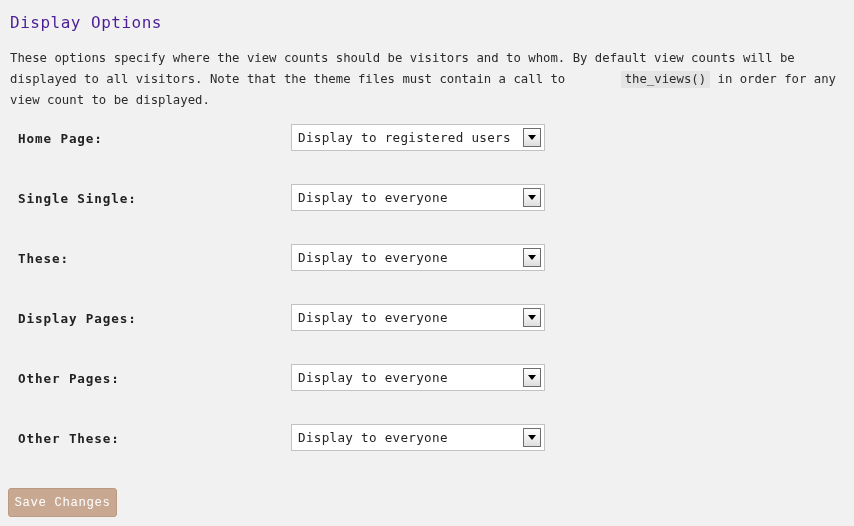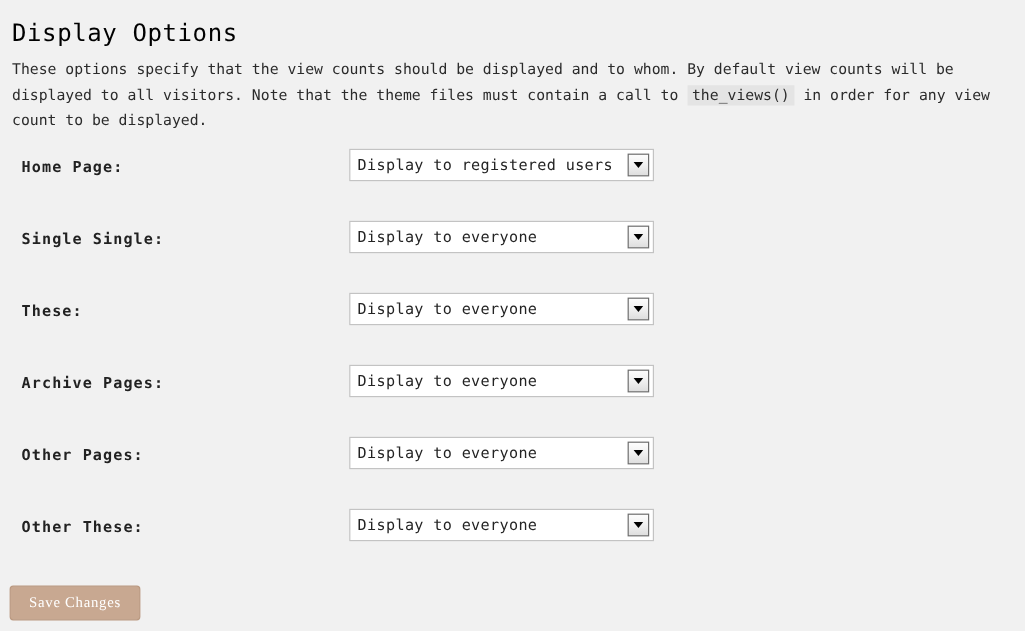--- a/index.html
+++ b/index.html
@@ -20,24 +20,24 @@
     position: absolute;
     inset: 0;
     padding: 0;
   }
 
   .page-title {
     position: absolute;
     left: 10px;
     top: 2px;
     font-family: "DejaVu Sans Mono", monospace;
-    font-size: 20px;
+    font-size: 16px;
     font-weight: 500;
     letter-spacing: 0.5px;
-    color: #000000;
+    color: #4c1d95;
     white-space: nowrap;
   }
 
   .description {
     position: absolute;
     left: 10px;
     top: 36px;
     width: 838px;
     font-family: "DejaVu Sans Mono", monospace;
     font-size: 12.3px;
@@ -45,20 +45,21 @@
     color: #2b2b2b;
     text-align: left;
   }
 
   .inline-code {
     background: #e4e4e4;
     font-family: "DejaVu Sans Mono", monospace;
     font-size: 12.3px;
     color: #2b2b2b;
     padding: 1px 4px 2px 4px;
+    margin-left: 48px;
   }
 
   .form-rows {
     position: absolute;
     left: 0;
     top: 118px;
     width: 854px;
   }
 
   .form-row {
@@ -133,36 +134,36 @@
     top: 488px;
     width: 109px;
     height: 29px;
     background: #c8a891;
     border: 1px solid #bb9a82;
     border-radius: 3px;
     box-sizing: border-box;
     display: flex;
     align-items: center;
     justify-content: center;
-    font-family: Liberation Serif, serif;
+    font-family: Liberation Mono, monospace;
     font-size: 12.3px;
     letter-spacing: 0.6px;
     color: #ffffff;
     cursor: pointer;
     padding: 0;
   }
 </style>
 </head>
 <body>
 
 <div class="page">
 
   <h1 class="page-title">Display Options</h1>
 
-  <p class="description"><span>These options specify that the view counts should be displayed and to whom. By default view counts will be displayed to all visitors. Note that the theme files must contain a call to </span><span class="inline-code">the_views()</span><span> in order for any view count to be displayed.</span></p>
+  <p class="description"><span>These options specify where the view counts should be visitors and to whom. By default view counts will be displayed to all visitors. Note that the theme files must contain a call to </span><span class="inline-code">the_views()</span><span> in order for any view count to be displayed.</span></p>
 
   <div class="form-rows">
 
     <div class="form-row">
       <label class="row-label">Home Page:</label>
       <div class="select-wrap">
         <span class="select-value">Display to registered users only</span>
         <span class="select-arrow-btn">
             <span class="arrow-glyph"></span>
           </span>
@@ -183,21 +184,21 @@
       <label class="row-label">These:</label>
       <div class="select-wrap">
         <span class="select-value">Display to everyone</span>
         <span class="select-arrow-btn">
             <span class="arrow-glyph"></span>
           </span>
       </div>
     </div>
 
     <div class="form-row">
-      <label class="row-label">Archive Pages:</label>
+      <label class="row-label">Display Pages:</label>
       <div class="select-wrap">
         <span class="select-value">Display to everyone</span>
         <span class="select-arrow-btn">
             <span class="arrow-glyph"></span>
           </span>
       </div>
     </div>
 
     <div class="form-row">
       <label class="row-label">Other Pages:</label>

